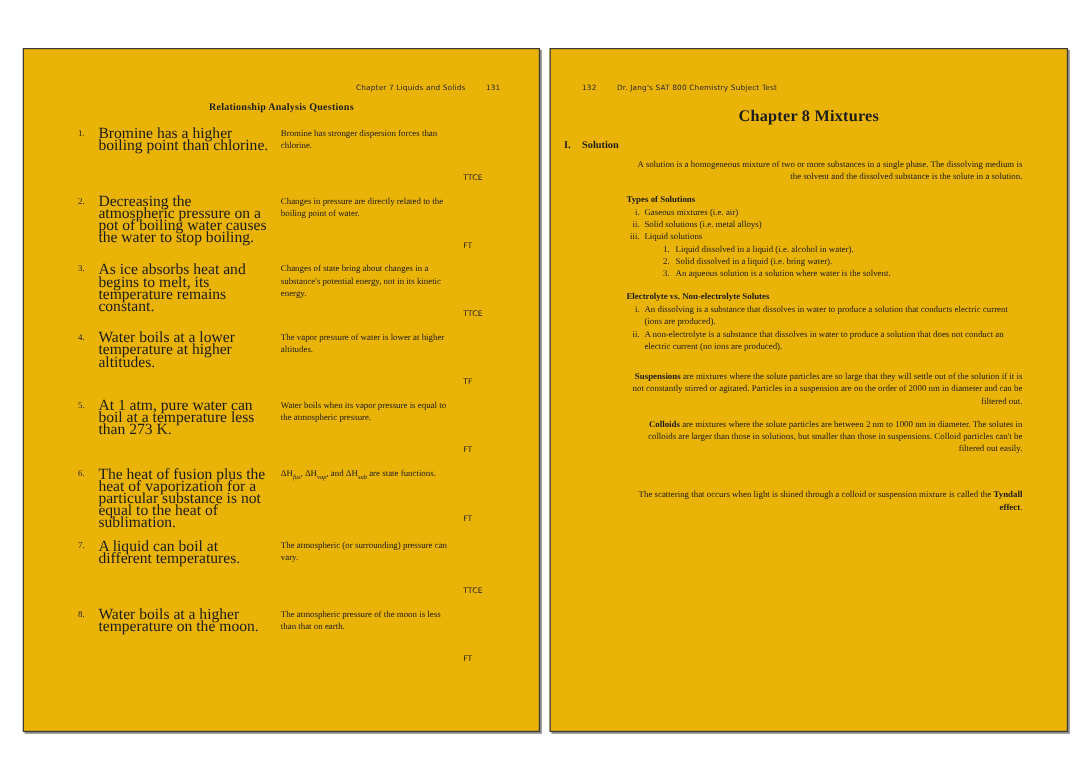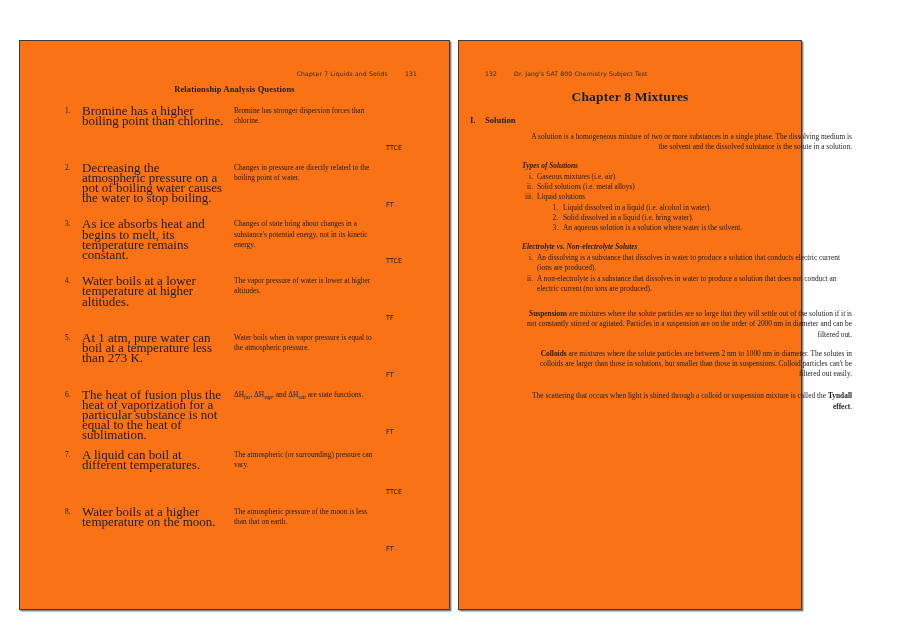--- a/index.html
+++ b/index.html
@@ -16,35 +16,35 @@
     overflow: hidden;
   }
   .spread {
     position: absolute;
     left: 0; top: 0;
     width: 910px;
     height: 644px;
   }
   .page {
     position: absolute;
-    background: #f97316;
+    background: #eab308;
     border: 1px solid #3a3a3a;
     box-shadow: 1.5px 1.5px 0 0 #8a8a8a;
     box-sizing: border-box;
   }
   .page-left {
     left: 19px;
     top: 40px;
     width: 431px;
     height: 570px;
   }
   .page-right {
     left: 458px;
     top: 40px;
-    width: 344px;
+    width: 432px;
     height: 570px;
   }
   .page-inner {
     position: absolute;
     left: 0; top: 0; right: 0; bottom: 0;
   }
 
   
   .runhead {
     position: absolute;
@@ -151,26 +151,25 @@
     top: 91px;
     left: 63px;
     width: 330px;
     font-size: 7.4px;
     line-height: 10.3px;
   }
   .para {
     margin: 0 0 8.5px 0;
     text-align: right;
   }
-  .para.gap-lg { margin-bottom: 12px; }
+  .para.gap-lg { margin-bottom: 28px; }
   .sub-head {
     font-weight: bold;
     margin: 0 0 0.5px 0;
     font-size: 7.4px;
-    font-style: italic;
   }
   .romanlist {
     margin: 0 0 8px 0;
     padding: 0;
     list-style: none;
   }
   .romanlist > li {
     display: flex;
     line-height: 10.3px;
   }

